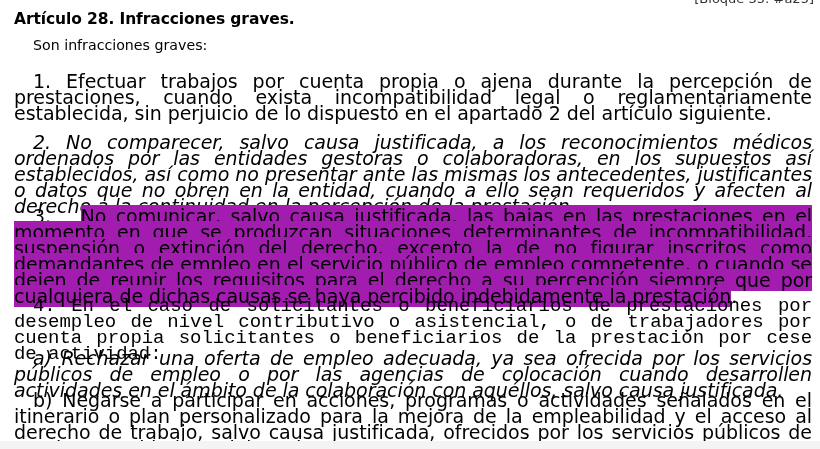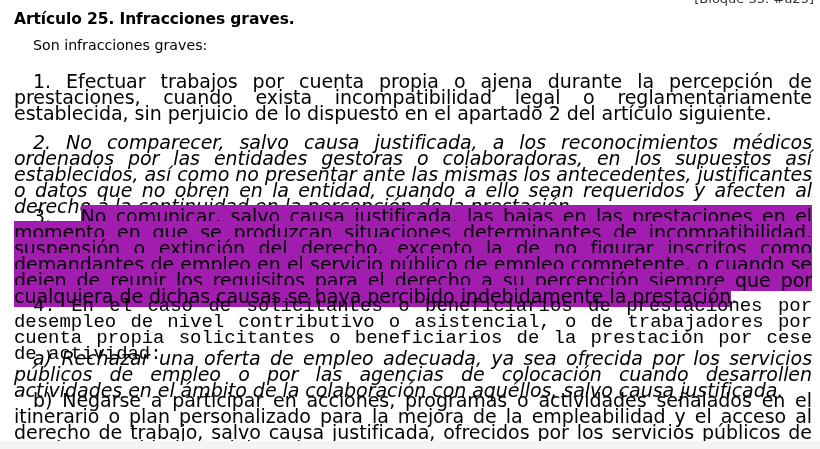--- a/index.html
+++ b/index.html
@@ -67,21 +67,21 @@
     bottom: 0;
     height: 8px;
     background: #f4f4f4;
   }
 </style>
 </head>
 <body>
 
 <div class="block-ref">[Bloque 35: #a25]</div>
 
-<h2 class="article-title">Artículo 25. Infracciones graves.</h2>
+<h2 class="article-title">Artículo 28. Infracciones graves.</h2>
 
 <p class="intro">Son infracciones graves:</p>
 
 <p class="para" id="p1">1. Efectuar trabajos por cuenta propia o ajena durante la percepción de prestaciones, cuando exista incompatibilidad legal o reglamentariamente establecida, sin perjuicio de lo dispuesto en el apartado 2 del artículo siguiente.</p>
 
 <p class="para" id="p2">2. No comparecer, salvo causa justificada, a los reconocimientos médicos ordenados por las entidades gestoras o colaboradoras, en los supuestos así establecidos, así como no presentar ante las mismas los antecedentes, justificantes o datos que no obren en la entidad, cuando a ello sean requeridos y afecten al derecho a la continuidad en la percepción de la prestación.</p>
 
 <p class="para" id="p3"><span>3. </span><span class="hl">No comunicar, salvo causa justificada, las bajas en las prestaciones en el momento en que se produzcan situaciones determinantes de incompatibilidad, suspensión o extinción del derecho, excepto la de no figurar inscritos como demandantes de empleo en el servicio público de empleo competente, o cuando se dejen de reunir los requisitos para el derecho a su percepción siempre que por cualquiera de dichas causas se haya percibido indebidamente la prestación</span><span>.</span></p>
 
 <p class="para" id="p4">4. En el caso de solicitantes o beneficiarios de prestaciones por desempleo de nivel contributivo o asistencial, o de trabajadores por cuenta propia solicitantes o beneficiarios de la prestación por cese de actividad:</p>

